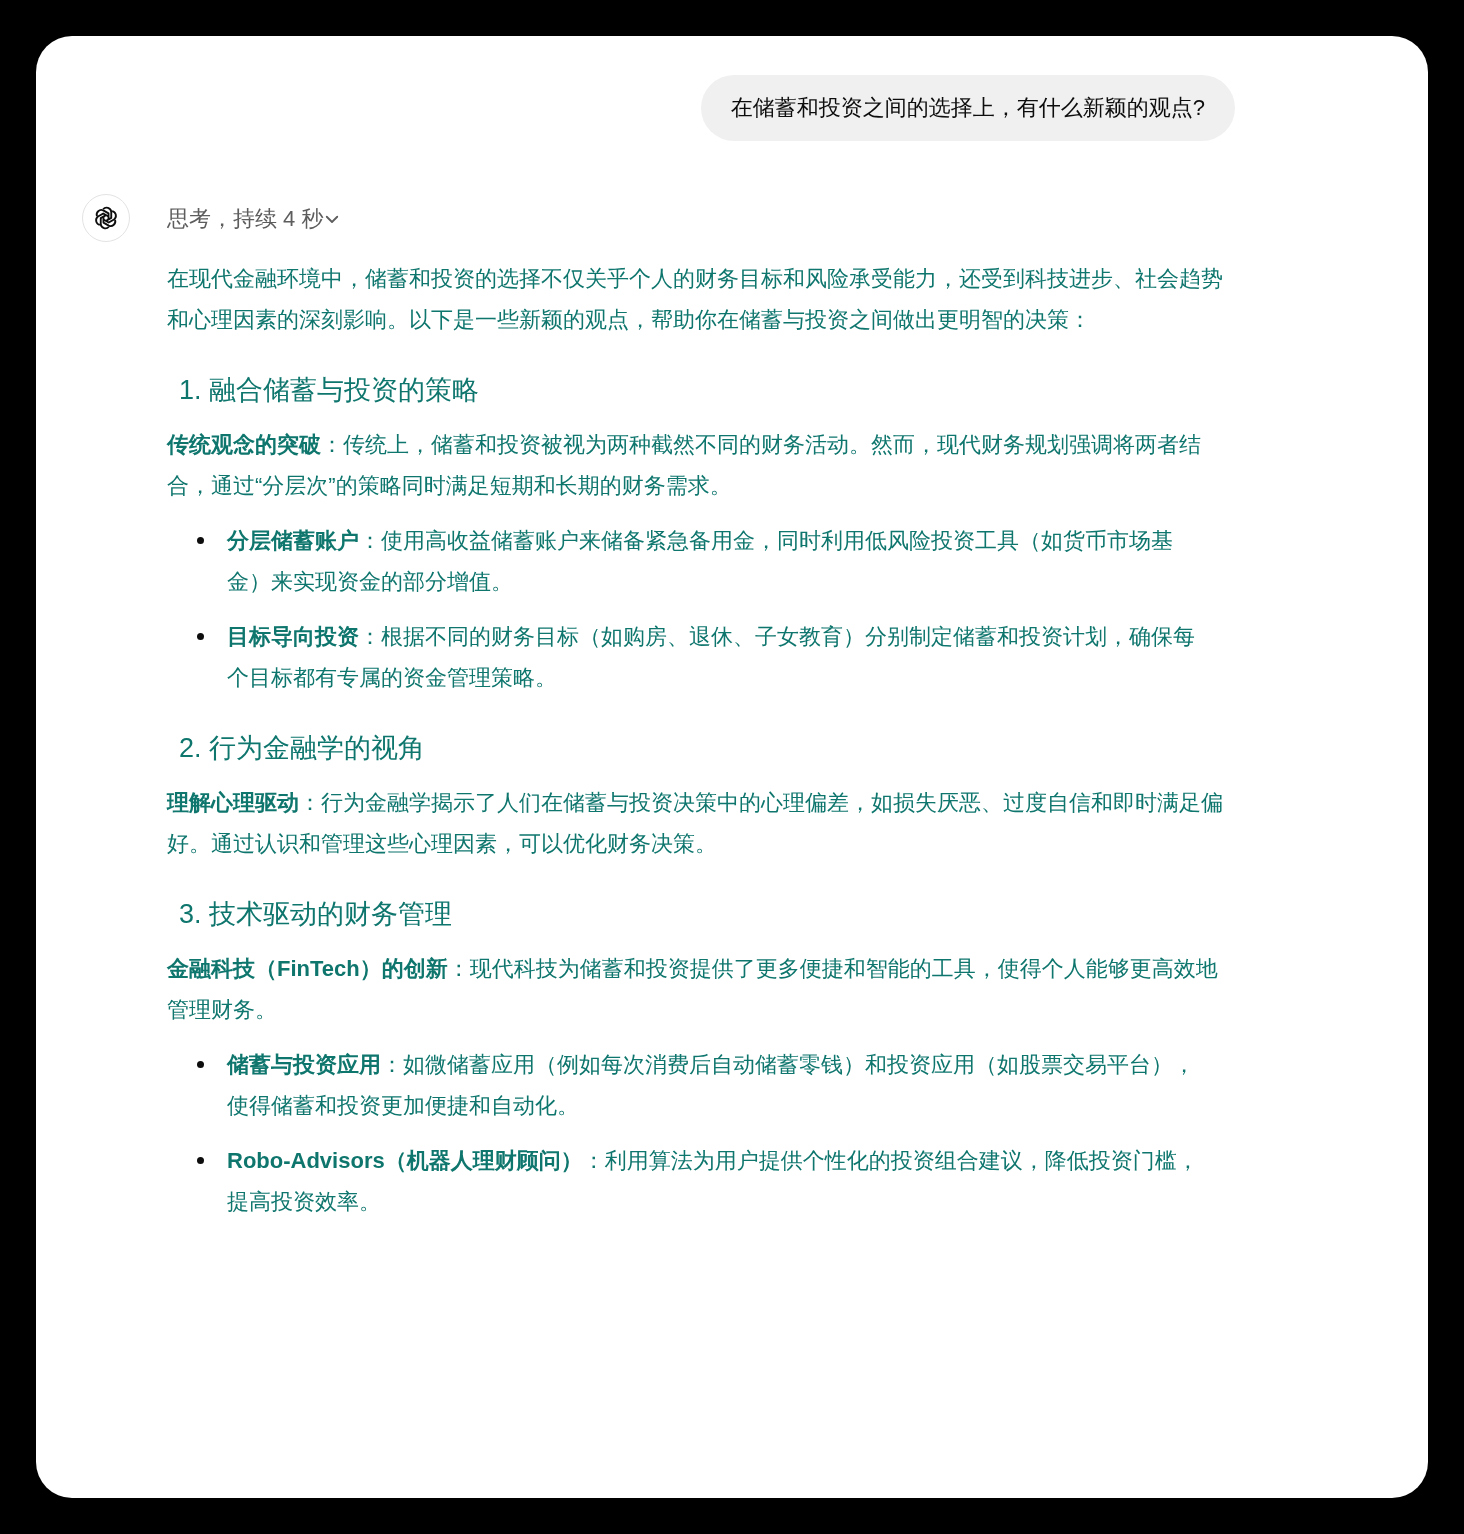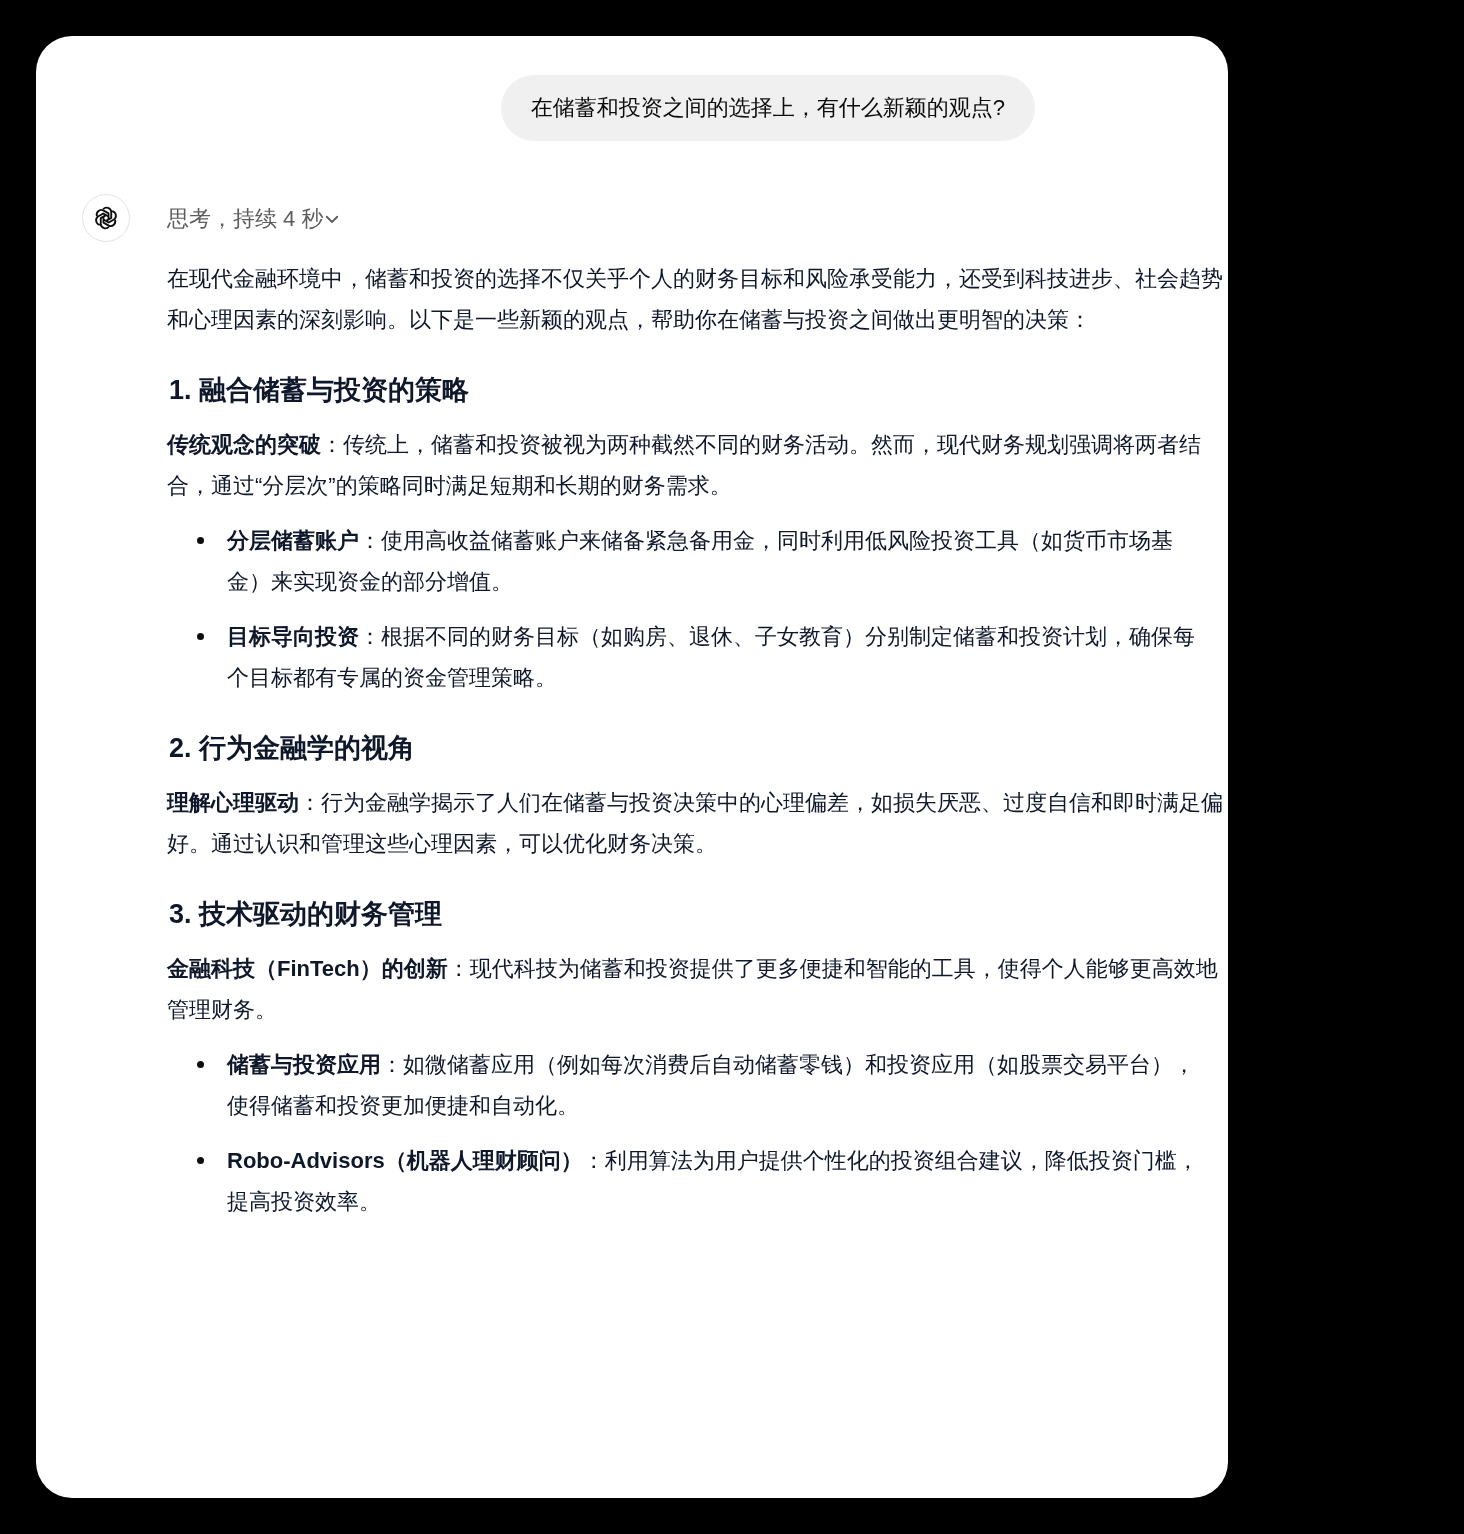--- a/index.html
+++ b/index.html
@@ -12,21 +12,21 @@
       height: 1534px;
       position: relative;
       overflow: hidden;
       font-family: "Liberation Sans", "DejaVu Sans", sans-serif;
       color: #0d0d0d;
     }
     .window {
       position: absolute;
       left: 36px;
       top: 36px;
-      width: 1192px;
+      width: 1392px;
       height: 1462px;
       background: #ffffff;
       border-radius: 36px;
       overflow: hidden;
     }
     .user-row {
       position: absolute;
       top: 39px;
       right: 193px;
       display: flex;
@@ -77,29 +77,29 @@
       width: 18px;
       height: 18px;
     }
     .content {
       position: absolute;
       left: 131px;
       top: 222px;
       width: 1060px;
       font-size: 22px;
       line-height: 41px;
-      color: #0f172a;
+      color: #0f766e;
     }
     .content p {
       margin: 0;
     }
     .content h3 {
-      margin: 2px;
+      margin: 12px;
       font-size: 27px;
-      font-weight: 700;
+      font-weight: 400;
       line-height: 36px;
     }
     .intro { margin-bottom: 32px !important; }
     .section h3 { margin-top: 0; margin-bottom: 16px; }
     .section + .section { margin-top: 32px; }
     .lead { margin-bottom: 14px !important; }
     .bullets {
       list-style: none;
       margin: 12px;
       padding: 0;

